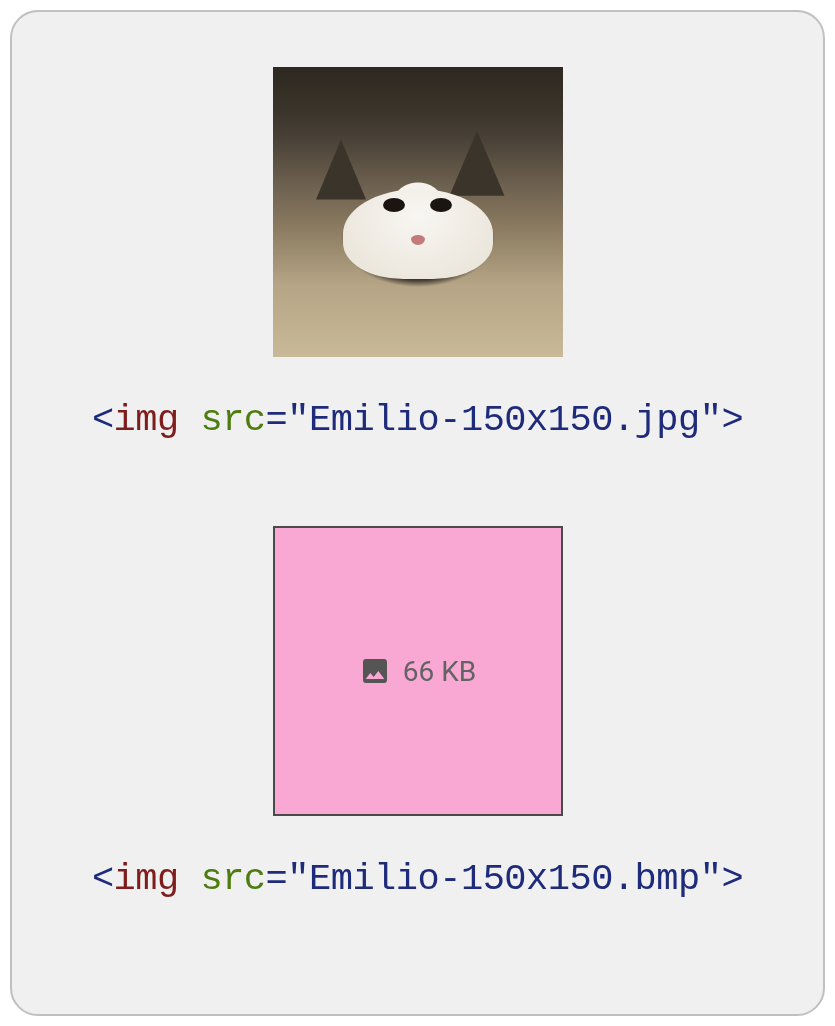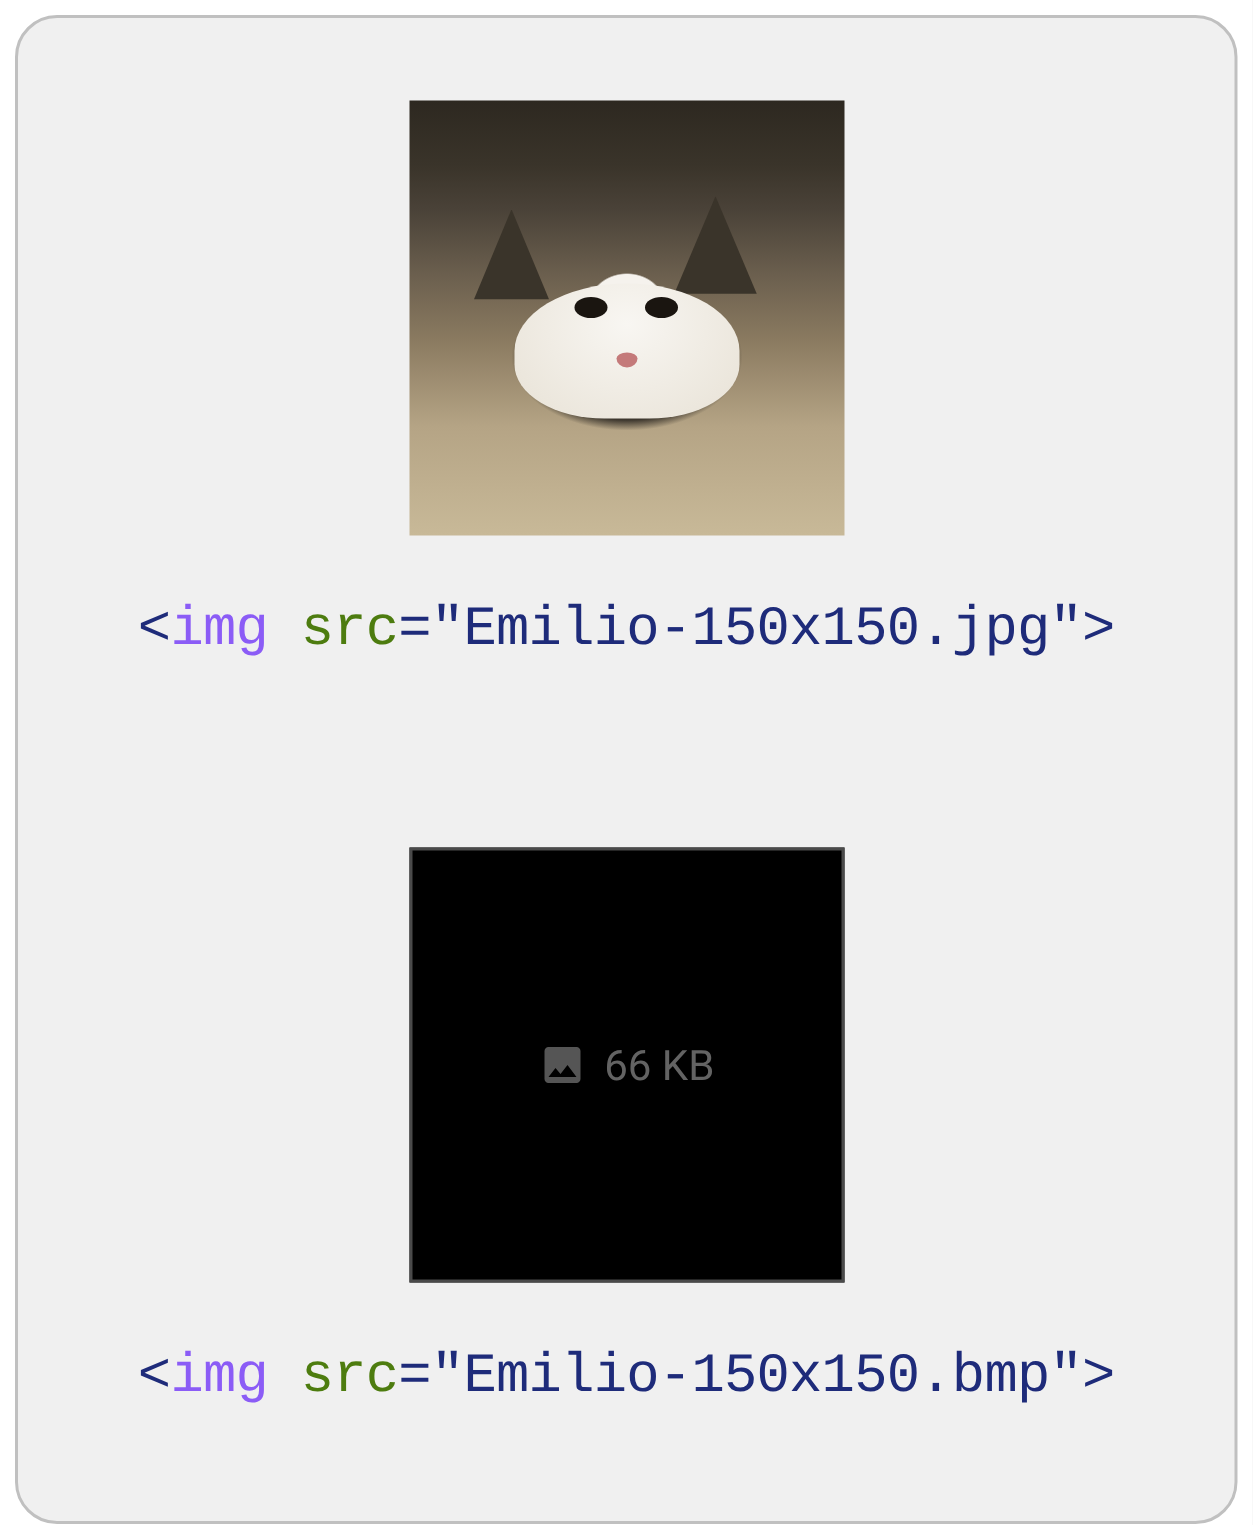--- a/index.html
+++ b/index.html
@@ -95,27 +95,26 @@
       width: 22px;
       height: 14px;
       background: #1a1510;
       border-radius: 50%;
     }
     .cat-eye-left { left: 38%; }
     .cat-eye-right { right: 38%; }
     .placeholder-box {
       width: 290px;
       height: 290px;
-      background: #000000;
+      background: #f9a8d4;
       border: 2px solid #4a4a4a;
       display: flex;
       align-items: center;
       justify-content: center;
       gap: 12px;
-      margin-top: 39px;
     }
     .image-icon {
       width: 32px;
       height: 32px;
       fill: #555555;
     }
     .placeholder-text {
       font-size: 28px;
       color: #636363;
       font-weight: 400;
@@ -125,21 +124,21 @@
       font-size: 37px;
       letter-spacing: -0.5px;
       margin-top: 42px;
       margin-bottom: 85px;
       text-align: center;
     }
     .code-caption.second {
       margin-bottom: 0;
     }
     .tag-bracket { color: #1e2b7a; }
-    .tag-name { color: #8b5cf6; }
+    .tag-name { color: #7f1d1d; }
     .attr-name { color: #4d7c0f; }
     .attr-equals { color: #1e2b7a; }
     .attr-value { color: #1e2b7a; }
   </style>
 </head>
 <body>
 
 <div class="panel">
 
   <div class="example-block">

